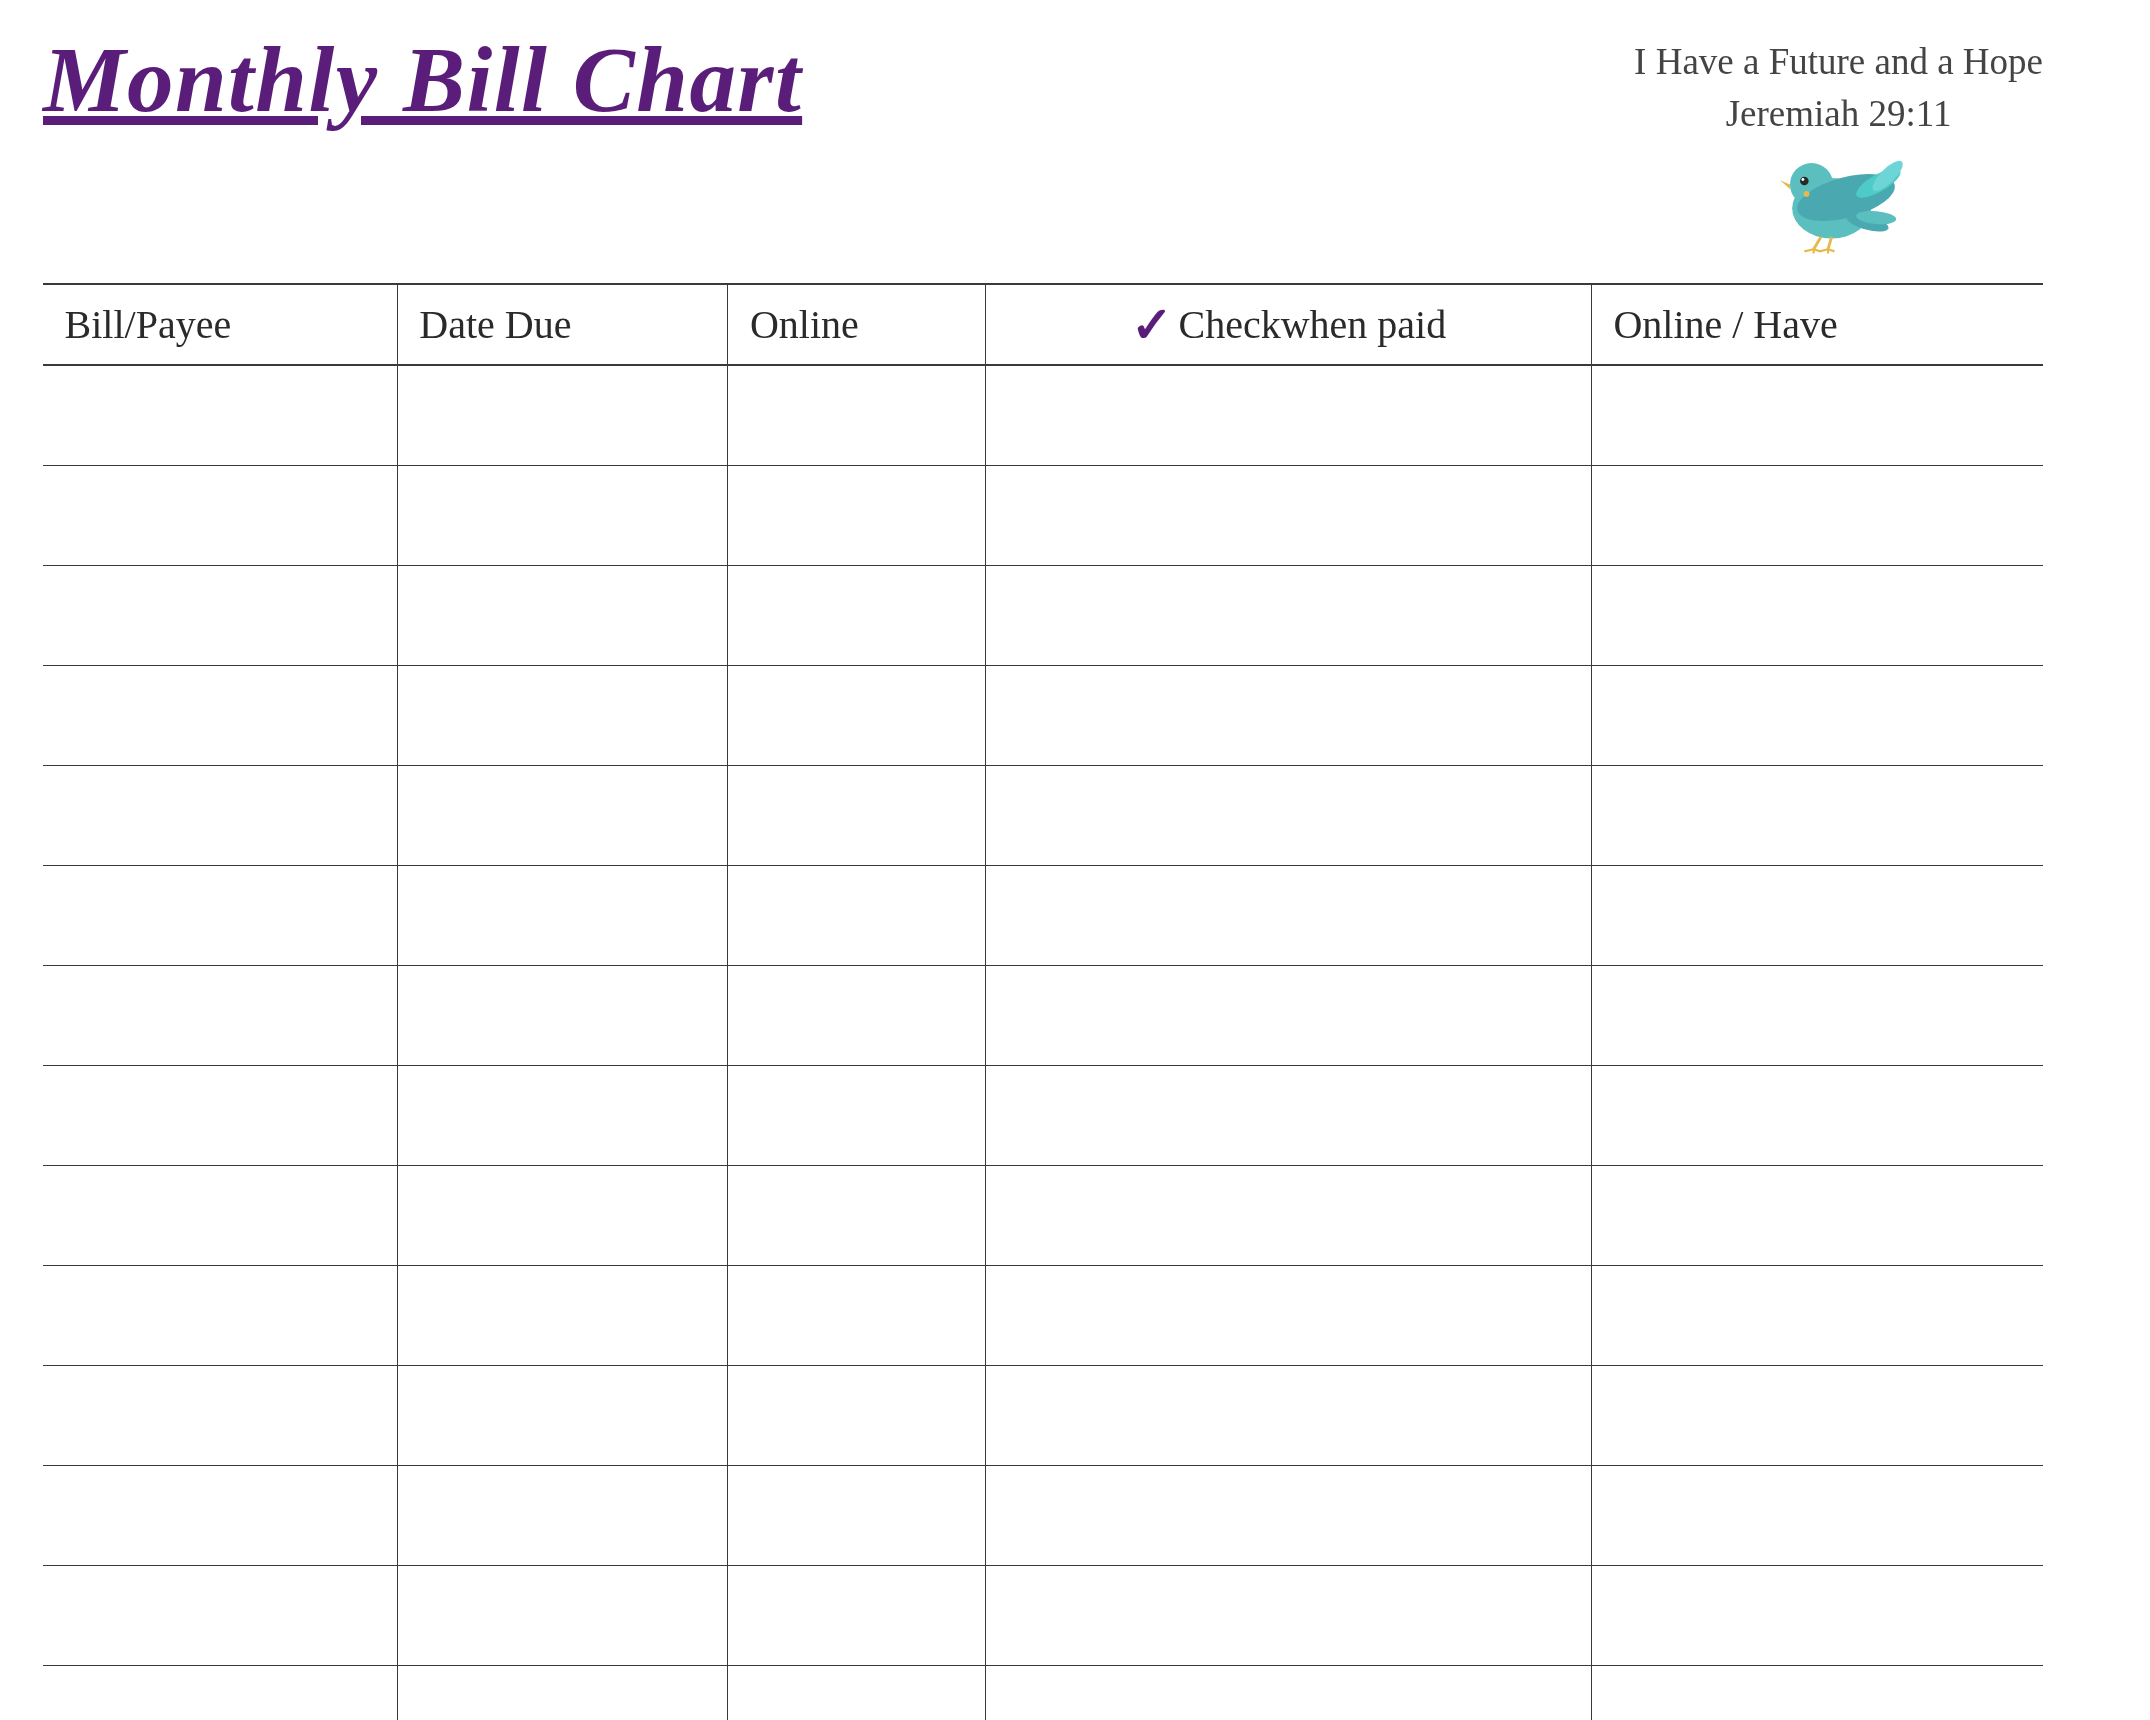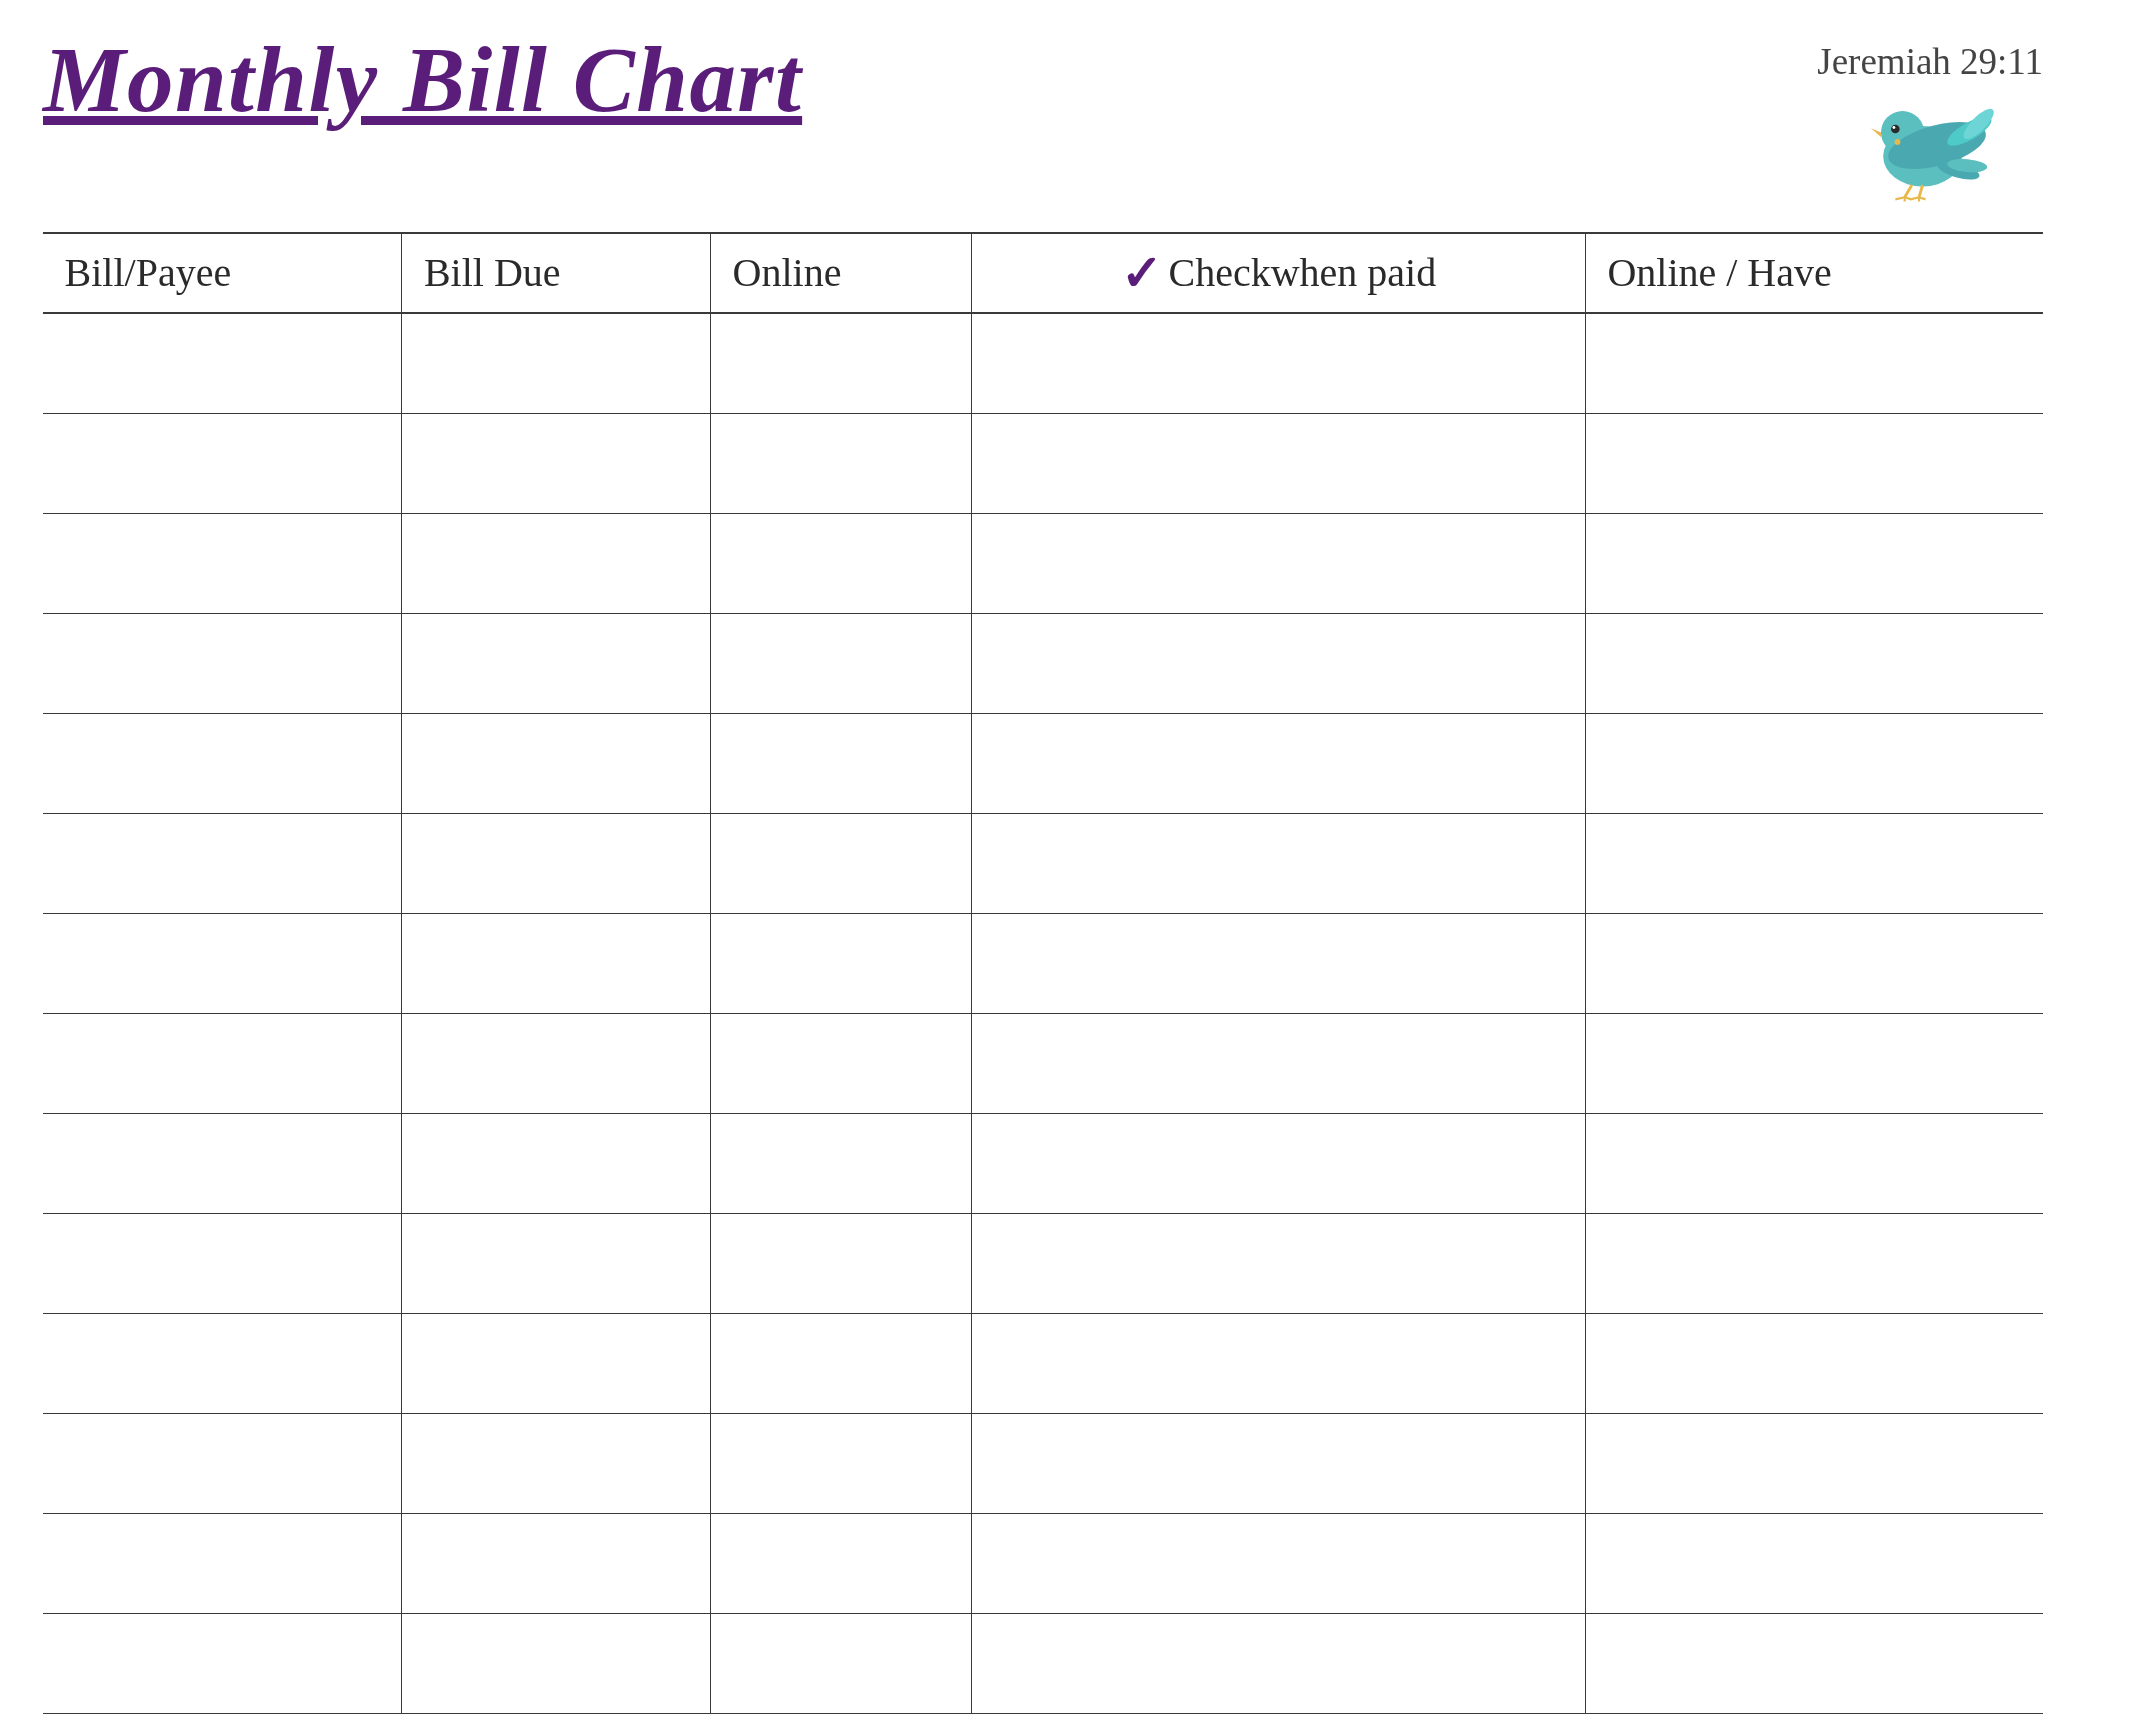--- a/index.html
+++ b/index.html
@@ -159,20 +159,21 @@
 
 <div class="page">
 
   <div class="header">
     <div class="title-block">
       <span class="main-title">Monthly Bill Chart</span>
     </div>
 
     <div class="header-right">
       <div class="subtitle-block">
+        <span class="subtitle-text">I Have a Future and a Hope</span>
         <span class="subtitle-text">Jeremiah 29:11</span>
       </div>
       <div class="bird-container">
 
         <svg class="bird-svg" viewBox="0 0 220 160" xmlns="http://www.w3.org/2000/svg">
 
           <ellipse cx="90" cy="95" rx="55" ry="42" fill="#5bbfbf"></ellipse>
 
           <circle cx="62" cy="62" r="30" fill="#5bbfbf"></circle>
 
@@ -206,21 +207,21 @@
   </div>
 
   <div class="table-container">
     <table>
       <thead>
         <tr>
           <th>
             <span>Bill/Payee</span>
           </th>
           <th>
-            <span>Bill Due</span>
+            <span>Date Due</span>
           </th>
           <th>
             <span>Online</span>
           </th>
           <th>
             <div class="check-header">
               <span class="checkmark-icon">✓</span>
               <div class="check-text">
                 <span>Check</span>
                 <span>when paid</span>

